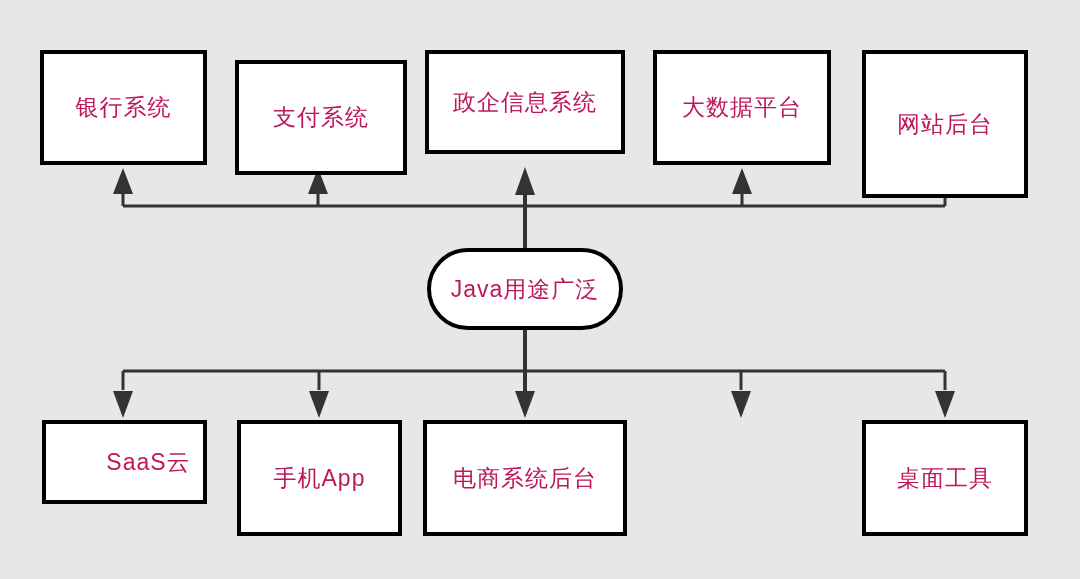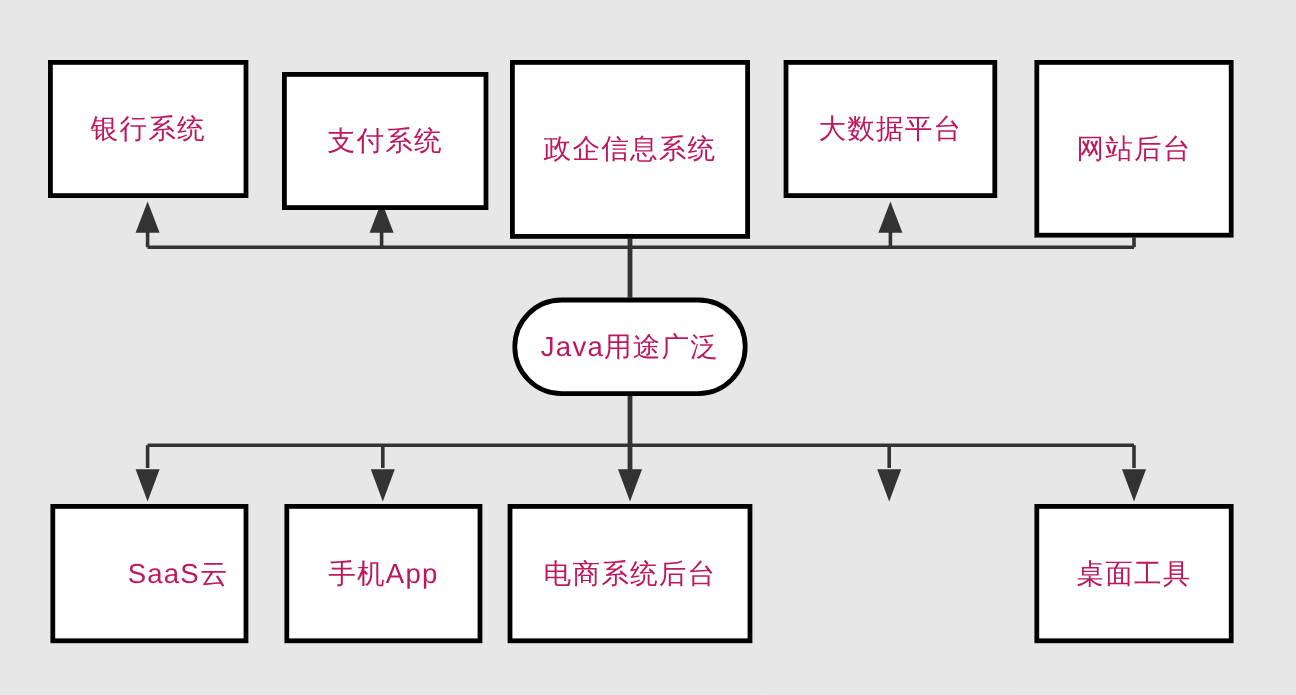--- a/index.html
+++ b/index.html
@@ -30,27 +30,27 @@
     letter-spacing: 1px;
     text-align: center;
     white-space: nowrap;
   }
   .node.rounded {
     border-radius: 41px;
   }
   
   .t1 { left: 40px;  top: 50px; width: 167px; height: 115px; }
   .t2 { left: 235px; top: 60px; width: 172px; height: 115px; }
-  .t3 { left: 425px; top: 50px; width: 200px; height: 149px; }
+  .t3 { left: 425px; top: 50px; width: 200px; height: 104px; }
   .t4 { left: 653px; top: 50px; width: 178px; height: 115px; }
   .t5 { left: 862px; top: 50px; width: 166px; height: 148px; }
   
   .center { left: 427px; top: 248px; width: 196px; height: 82px; }
   
-  .b1 { left: 42px;  top: 420px; width: 165px; height: 116px; padding-left: 48px; }
+  .b1 { left: 42px;  top: 420px; width: 165px; height: 84px; padding-left: 48px; }
   .b2 { left: 237px; top: 420px; width: 165px; height: 116px; }
   .b3 { left: 423px; top: 420px; width: 204px; height: 116px; }
   .b4 { left: 653px; top: 420px; width: 177px; height: 116px; }
   .b5 { left: 862px; top: 420px; width: 166px; height: 116px; }
 </style>
 </head>
 <body>
 
 <div class="canvas">
 

